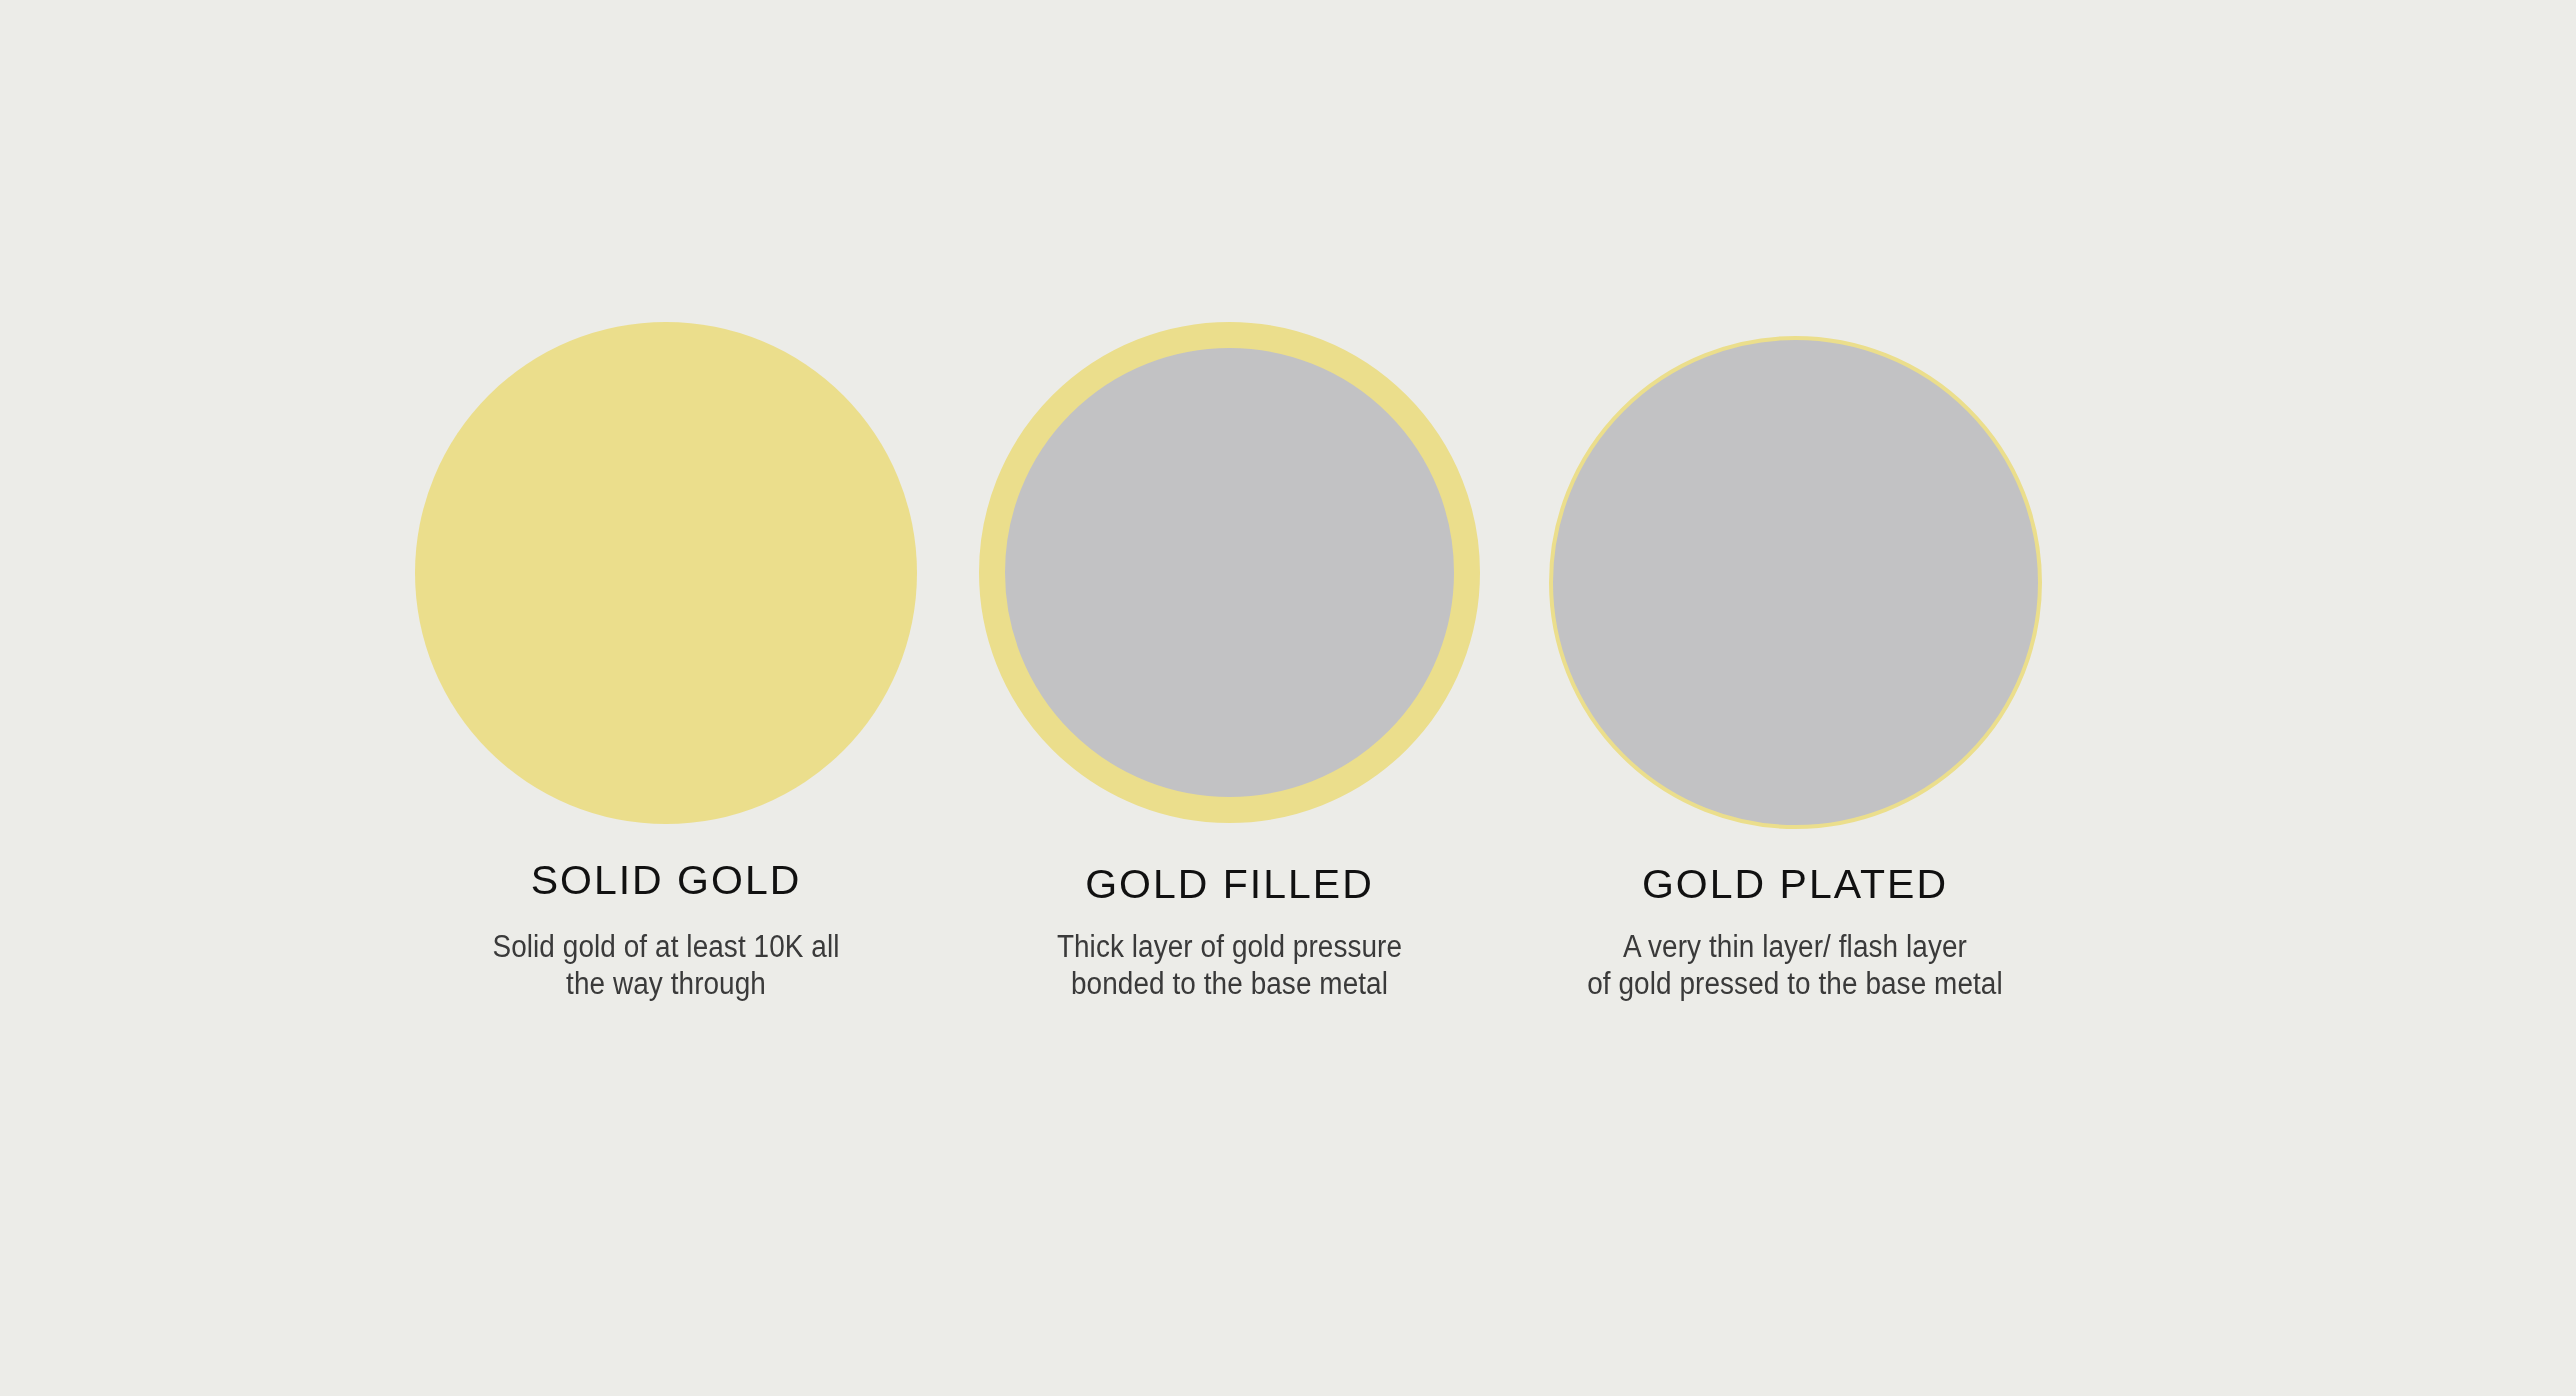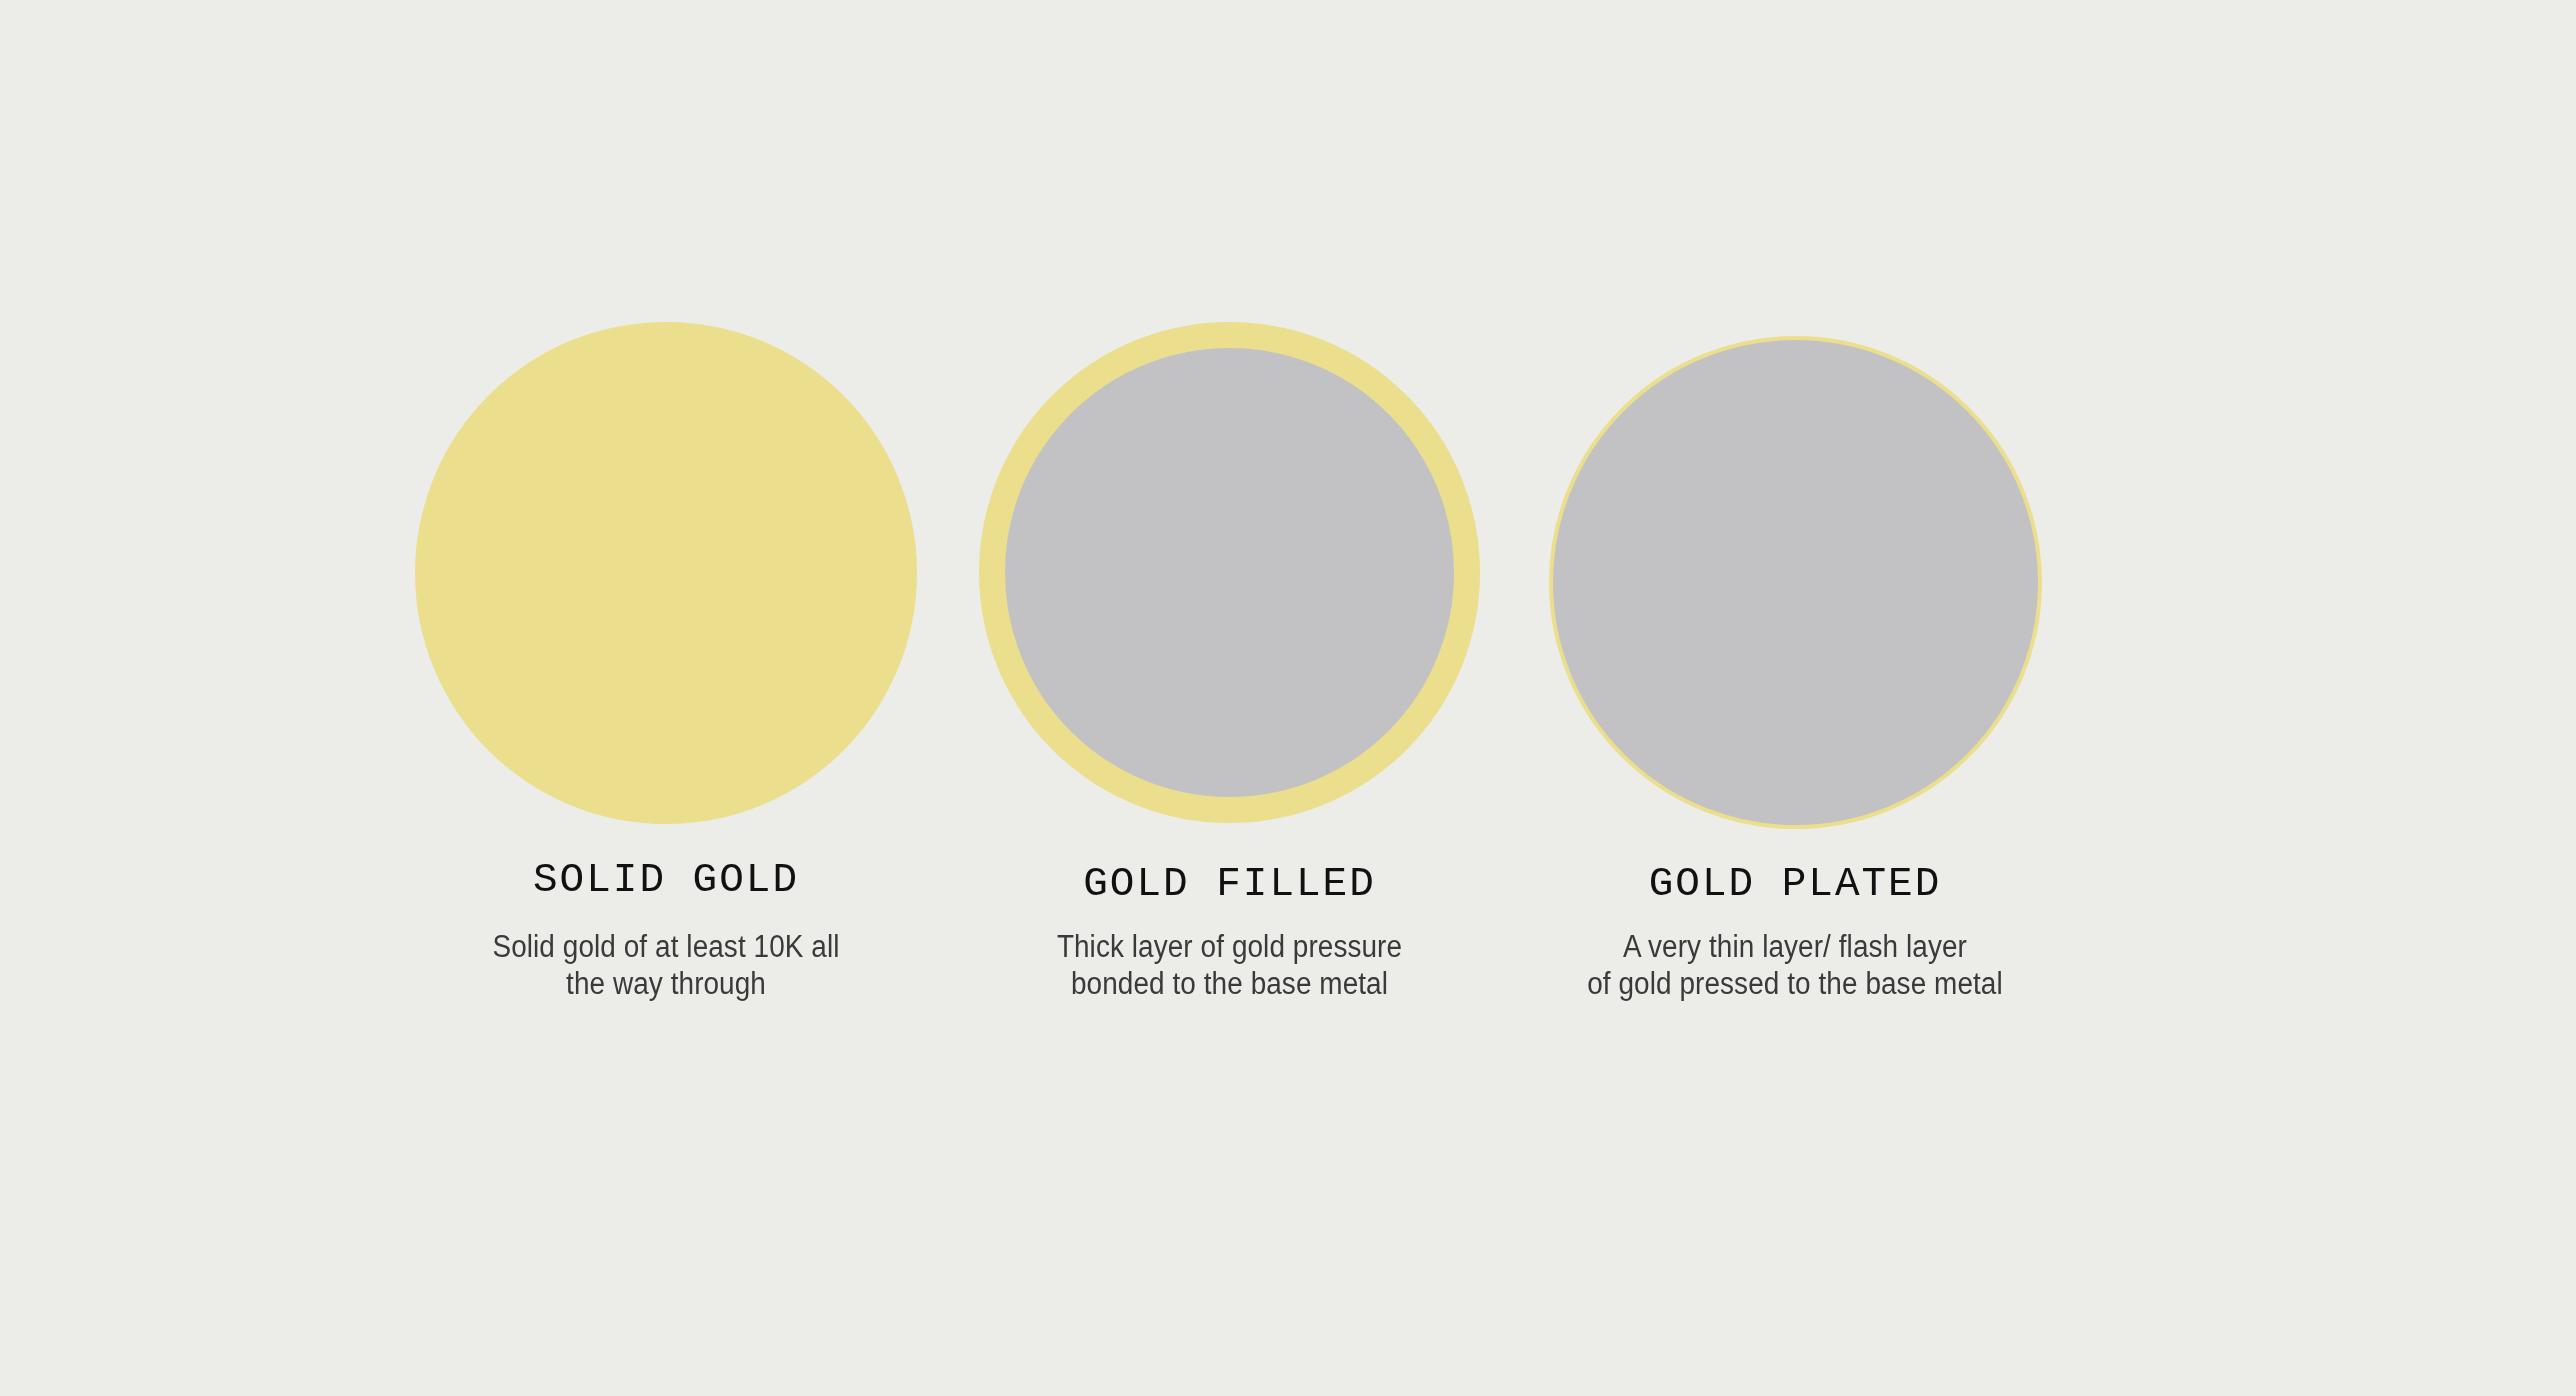--- a/index.html
+++ b/index.html
@@ -83,21 +83,21 @@
     width: 100%;
     text-align: center;
   }
 
   .col-1 .label-block { top: 857px; }
   .col-2 .label-block { top: 861px; }
   .col-3 .label-block { top: 861px; }
 
   .title {
     margin: 0;
-    font-family: Liberation Mono, monospace;
+    font-family: Liberation Sans, sans-serif;
     font-size: 41px;
     font-weight: 300;
     letter-spacing: 2px;
     color: #111111;
     line-height: 46px;
     white-space: nowrap;
   }
 
   .description {
     position: absolute;

